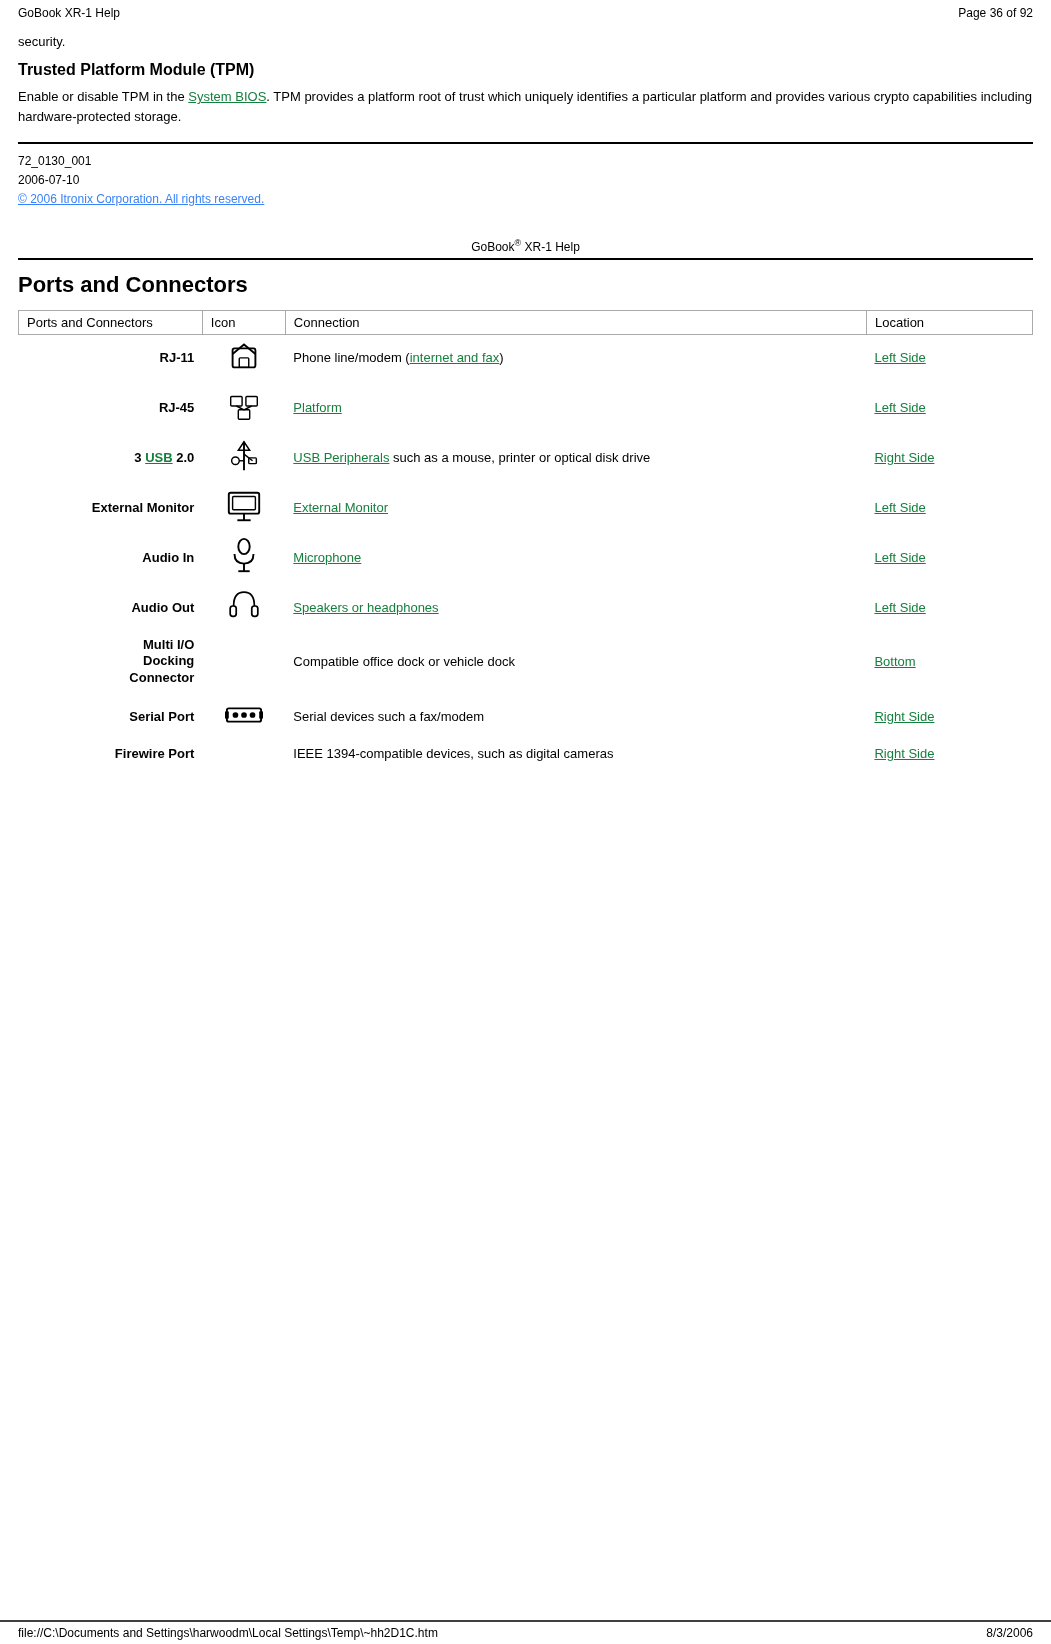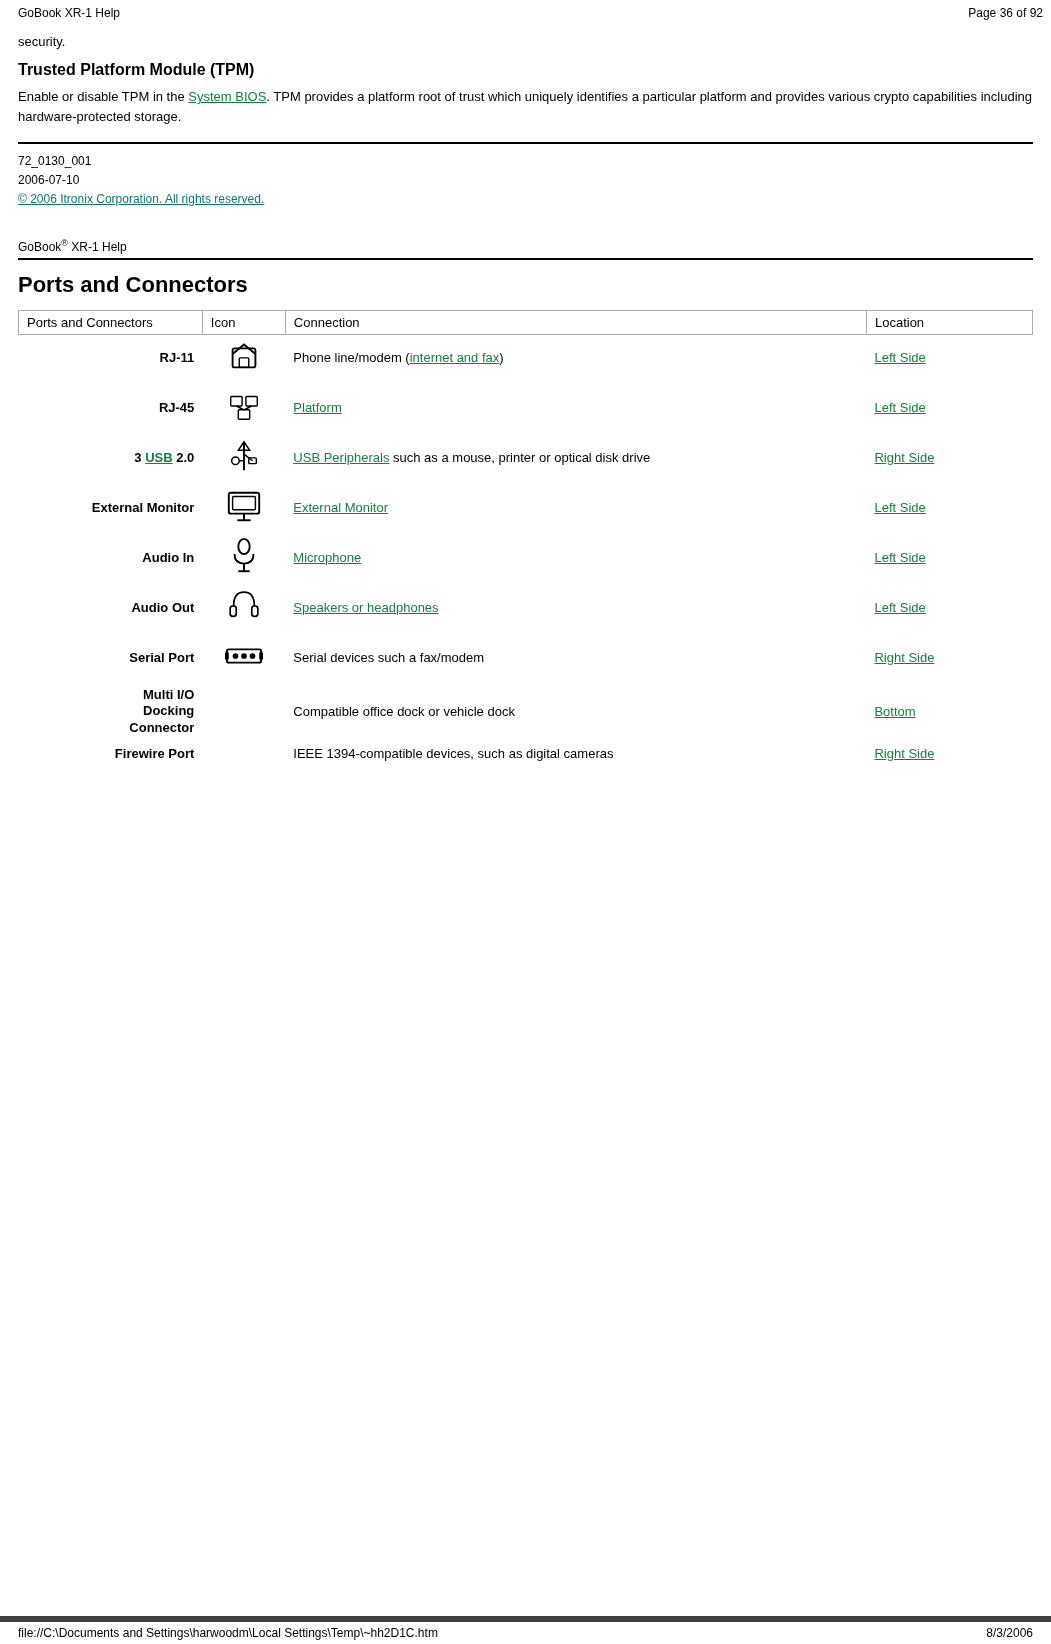--- a/index.html
+++ b/index.html
@@ -8,31 +8,31 @@
       font-size: 13px;
       color: #000;
       background: #fff;
       width: 1051px;
       min-height: 1644px;
       padding: 0;
     }
     .page-header {
       display: flex;
       justify-content: space-between;
-      padding: 6px 8px 4px 18px;
+      padding: 6px 18px 4px 18px;
       font-size: 12px;
       color: #000;
     }
     .page-footer {
       display: flex;
       justify-content: space-between;
       padding: 4px 18px;
       font-size: 12px;
       color: #000;
-      border-top: 6px solid #404040;
+      border-top: 2px solid #404040;
       position: fixed;
       bottom: 0;
       width: 1051px;
       background: #fff;
     }
     .content {
       padding: 10px 18px 40px 18px;
     }
     .section-security {
       margin-bottom: 8px;
@@ -52,31 +52,31 @@
       border: none;
       border-top: 2px solid #000;
       margin: 10px 0 8px 0;
     }
     .doc-info {
       font-size: 12px;
       line-height: 1.6;
       margin-bottom: 2px;
     }
     .copyright-link {
-      color: #0f766e;
+      color: #3b82f6;
       font-size: 12px;
       text-decoration: underline;
     }
     .section-divider-line {
       border: none;
       border-top: 2px solid #000;
       margin: 4px 0 12px 0;
     }
     .gobook-label {
-      text-align: left;
+      text-align: center;
       font-size: 12px;
       margin-bottom: 2px;
       margin-top: 28px;
     }
     .gobook-label sup { font-size: 9px; vertical-align: super; }
     .ports-heading {
       font-size: 22px;
       font-weight: bold;
       margin: 10px 0 12px 0;
     }
@@ -293,20 +293,33 @@
           <a href="#">Speakers or headphones</a>
         </td>
         <td class="col-location">
           <a href="#">Left Side</a>
         </td>
       </tr>
 
 
 
       <tr>
+        <td class="col-name stacked-name name-multiline">
+          Multi I/O<br>Docking<br>Connector
+        </td>
+        <td class="col-icon"></td>
+        <td class="col-connection">
+          Compatible office dock or vehicle dock
+        </td>
+        <td class="col-location">
+          <a href="#">Bottom</a>
+        </td>
+      </tr>
+
+      <tr>
         <td class="col-name">Serial Port</td>
         <td class="col-icon">
           
           <svg class="icon-svg" viewBox="0 0 40 30">
             <rect x="2" y="8" width="36" height="14" rx="2" fill="none" stroke="#000" stroke-width="2"></rect>
             <circle cx="11" cy="15" r="3" fill="#000"></circle>
             <circle cx="20" cy="15" r="3" fill="#000"></circle>
             <circle cx="29" cy="15" r="3" fill="#000"></circle>
             <rect x="0" y="11" width="4" height="8" rx="1" fill="#000"></rect>
             <rect x="36" y="11" width="4" height="8" rx="1" fill="#000"></rect>
@@ -314,33 +327,20 @@
         </td>
         <td class="col-connection">
           Serial devices such a fax/modem
         </td>
         <td class="col-location">
           <a href="#">Right Side</a>
         </td>
       </tr>
 
       <tr>
-        <td class="col-name stacked-name name-multiline">
-          Multi I/O<br>Docking<br>Connector
-        </td>
-        <td class="col-icon"></td>
-        <td class="col-connection">
-          Compatible office dock or vehicle dock
-        </td>
-        <td class="col-location">
-          <a href="#">Bottom</a>
-        </td>
-      </tr>
-
-      <tr>
         <td class="col-name">Firewire Port</td>
         <td class="col-icon"></td>
         <td class="col-connection">
           IEEE 1394-compatible devices, such as digital cameras
         </td>
         <td class="col-location">
           <a href="#">Right Side</a>
         </td>
       </tr>
 

